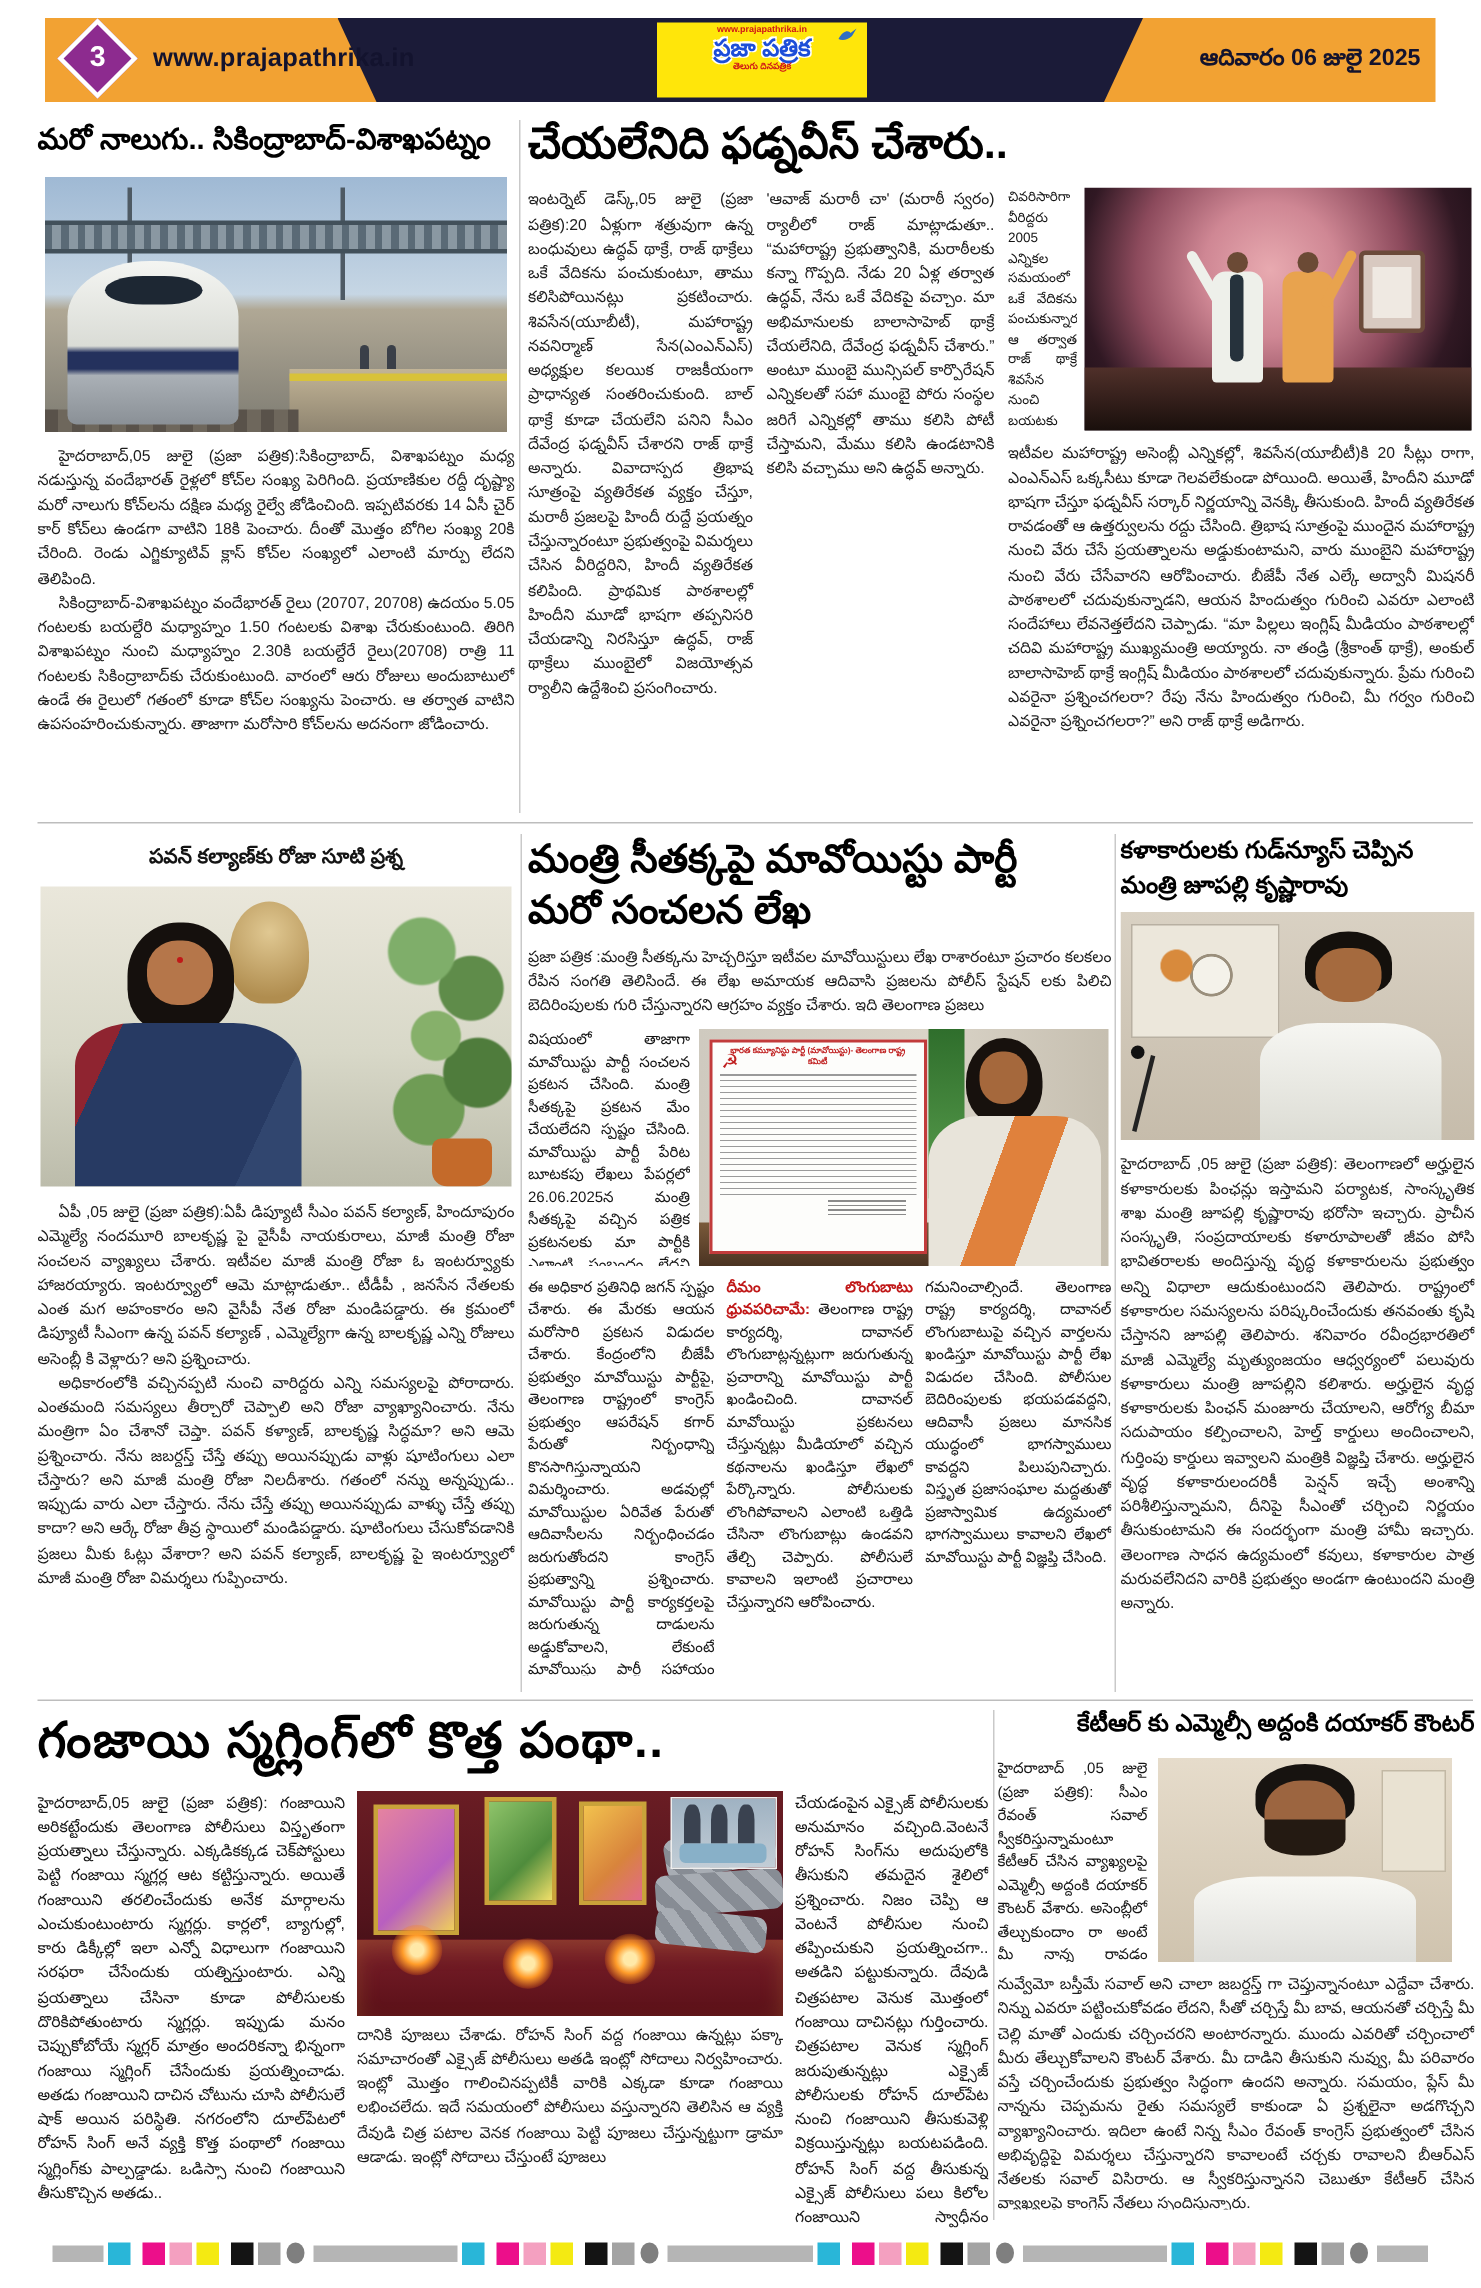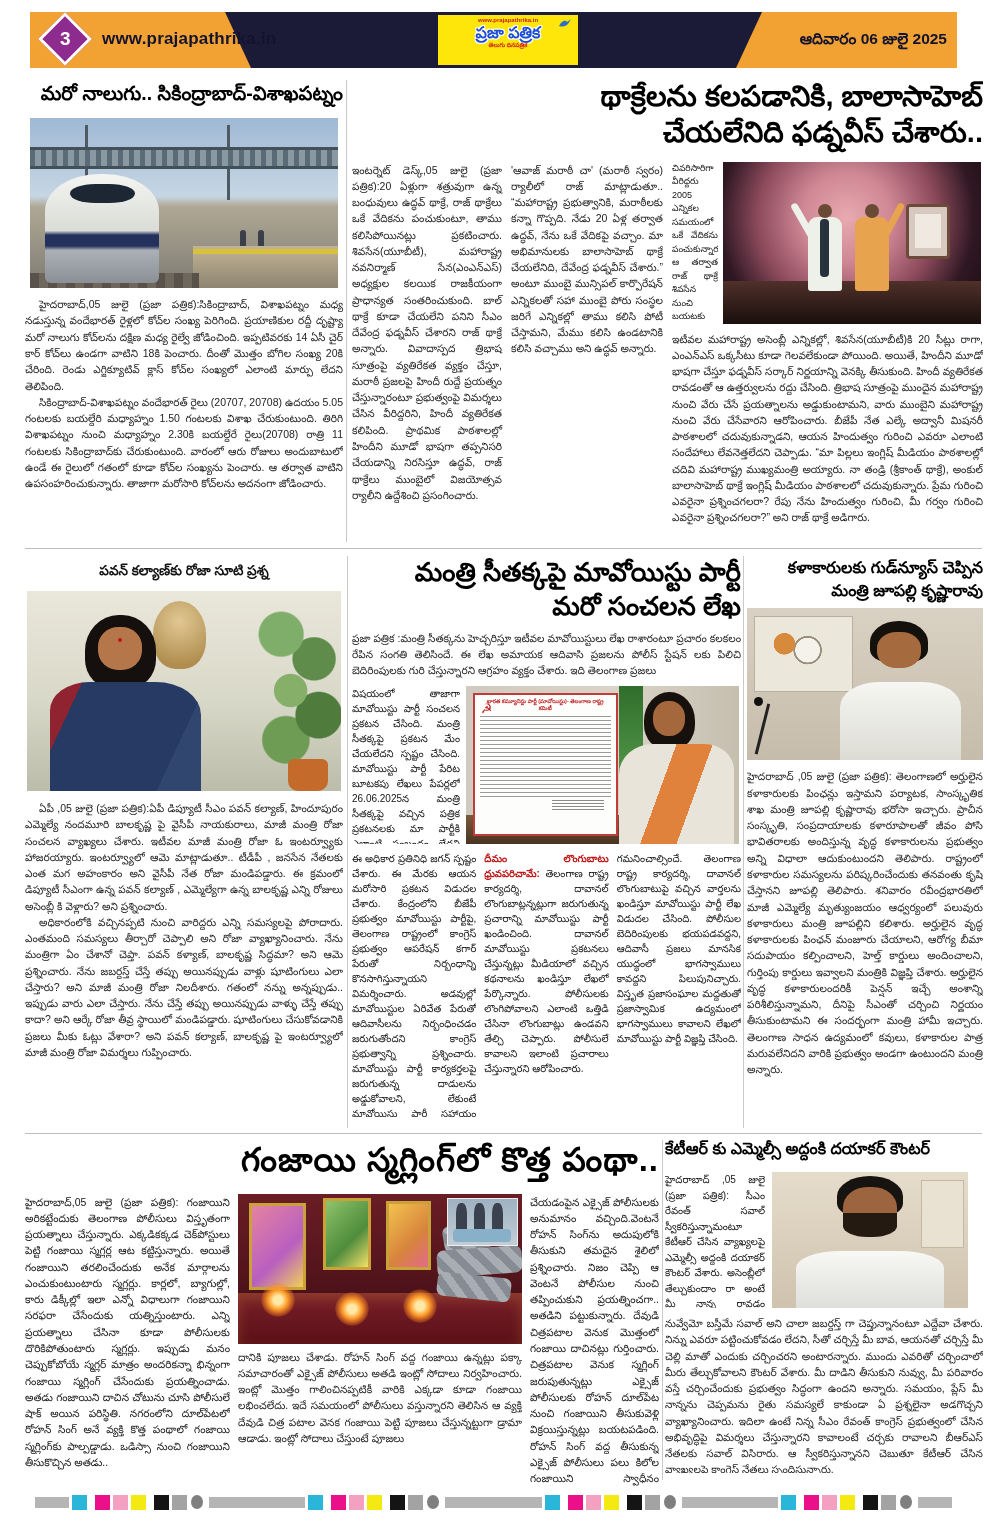--- a/index.html
+++ b/index.html
@@ -17,21 +17,21 @@
 .mast-date{position:absolute;right:10px;top:18px;font-weight:bold;font-size:15.5px;color:#13132e}
 .logo-box{position:absolute;left:408px;top:3px;width:140px;height:50px;background:#ffe60a;text-align:center;
   padding-top:2px;line-height:1.15}
 .logo-url{font-size:6px;color:#d01818;font-weight:bold}
 .logo-title{font-size:16px;font-weight:bold;color:#1d4ed8;
   text-shadow:-1px -1px 0 #fff,1px -1px 0 #fff,-1px 1px 0 #fff,1px 1px 0 #fff}
 .logo-tag{font-size:6px;color:#d01818;font-weight:bold}
 .logo-bird{position:absolute;right:6px;top:3px}
 
 
-.hl{font-weight:bold;text-align:right;color:#000}
+.hl{font-weight:bold;text-align:left;color:#000}
 .body-txt{font-size:10.5px;line-height:1.55;text-align:justify;color:#1c1c1c}
 .body-txt p{text-indent:14px}
 .vdiv{position:absolute;width:1px;background:#c9c9c9}
 .hdiv{position:absolute;height:1px;background:#bdbdbd}
 
 
 .art-vande{position:absolute;left:25px;top:78px;width:318px;height:466px;overflow:hidden}
 .art-vande .hl{font-size:19.5px;line-height:1.6}
 .ph-train{margin:9px auto 0;width:308px;height:170px}
 .art-vande .body-txt{margin-top:8px}
@@ -73,21 +73,21 @@
 .art-ganja .hl{font-size:33px;line-height:1.2;letter-spacing:1px}
 .ganja-body{display:flex;gap:8px;margin-top:14px;height:292px;overflow:hidden}
 .gcol1{width:205px}
 .gmid{width:284px}
 .ph-ganja{width:284px;height:150px}
 .gbelow{margin-top:5px;height:135px;overflow:hidden}
 .gcol3{flex:1}
 .gcol1,.gcol3{font-size:10.5px;line-height:1.55;text-align:justify;overflow:hidden}
 
 .art-ktr{position:absolute;left:665px;top:1140px;width:318px;height:352px;overflow:hidden}
-.art-ktr .hl{font-size:16px;text-align:left}
+.art-ktr .hl{font-size:16px;text-align:right}
 .ktr-top{display:flex;gap:7px;margin-top:10px}
 .kintro{width:100px;font-size:10px;line-height:1.55;text-align:justify;height:136px;overflow:hidden}
 .ph-daya{width:196px;height:136px}
 .kbelow{margin-top:7px;height:158px;overflow:hidden}
 
 
 .ph{position:relative;overflow:hidden;background:#ddd}
 
 .ph-train{background:linear-gradient(180deg,#9fb9d4 0%,#c6d6e4 46%,#b0a895 52%,#7d7b72 100%)}
 .tp-bridge{position:absolute;left:0;right:0;top:17%;height:13%;border-top:3px solid #42505a;border-bottom:3px solid #42505a;
@@ -230,21 +230,20 @@
     <div class="body-txt">
       <p>హైదరాబాద్,05 జులై (ప్రజా పత్రిక):సికింద్రాబాద్, విశాఖపట్నం మధ్య నడుస్తున్న వందేభారత్ రైళ్లలో కోచ్‌ల సంఖ్య పెరిగింది. ప్రయాణికుల రద్దీ దృష్ట్యా మరో నాలుగు కోచ్‌లను దక్షిణ మధ్య రైల్వే జోడించింది. ఇప్పటివరకు 14 ఏసీ చైర్ కార్ కోచ్‌లు ఉండగా వాటిని 18కి పెంచారు. దీంతో మొత్తం బోగిల సంఖ్య 20కి చేరింది. రెండు ఎగ్జిక్యూటివ్ క్లాస్ కోచ్‌ల సంఖ్యలో ఎలాంటి మార్పు లేదని తెలిపింది.</p>
       <p>సికింద్రాబాద్-విశాఖపట్నం వందేభారత్ రైలు (20707, 20708) ఉదయం 5.05 గంటలకు బయల్దేరి మధ్యాహ్నం 1.50 గంటలకు విశాఖ చేరుకుంటుంది. తిరిగి విశాఖపట్నం నుంచి మధ్యాహ్నం 2.30కి బయల్దేరే రైలు(20708) రాత్రి 11 గంటలకు సికింద్రాబాద్‌కు చేరుకుంటుంది. వారంలో ఆరు రోజులు అందుబాటులో ఉండే ఈ రైలులో గతంలో కూడా కోచ్‌ల సంఖ్యను పెంచారు. ఆ తర్వాత వాటిని ఉపసంహరించుకున్నారు. తాజాగా మరోసారి కోచ్‌లను అదనంగా జోడించారు.</p>
     </div>
   </article>
 
   <div class="vdiv" style="left:346px;top:80px;height:462px"></div>
 
   <article class="art-thack">
     <div class="hl">
-      <div>థాక్రేలను కలపడానికి, బాలాసాహెబ్</div>
       <div>చేయలేనిది ఫడ్నవీస్ చేశారు..</div>
     </div>
     <div class="thack-body">
       <div class="tcol1 body-txt">ఇంటర్నెట్ డెస్క్,05 జులై (ప్రజా పత్రిక):20 ఏళ్లుగా శత్రువుగా ఉన్న బంధువులు ఉద్ధవ్ థాక్రే, రాజ్ థాక్రేలు ఒకే వేదికను పంచుకుంటూ, తాము కలిసిపోయినట్లు ప్రకటించారు. శివసేన(యూబీటీ), మహారాష్ట్ర నవనిర్మాణ్ సేన(ఎంఎన్ఎస్) అధ్యక్షుల కలయిక రాజకీయంగా ప్రాధాన్యత సంతరించుకుంది. బాల్ థాక్రే కూడా చేయలేని పనిని సీఎం దేవేంద్ర ఫడ్నవీస్ చేశారని రాజ్ థాక్రే అన్నారు. వివాదాస్పద త్రిభాష సూత్రంపై వ్యతిరేకత వ్యక్తం చేస్తూ, మరాఠీ ప్రజలపై హిందీ రుద్దే ప్రయత్నం చేస్తున్నారంటూ ప్రభుత్వంపై విమర్శలు చేసిన వీరిద్దరిని, హిందీ వ్యతిరేకత కలిపింది. ప్రాథమిక పాఠశాలల్లో హిందీని మూడో భాషగా తప్పనిసరి చేయడాన్ని నిరసిస్తూ ఉద్ధవ్, రాజ్ థాక్రేలు ముంబైలో విజయోత్సవ ర్యాలీని ఉద్దేశించి ప్రసంగించారు.</div>
       <div class="tcol2 body-txt">'ఆవాజ్ మరాఠీ చా' (మరాఠీ స్వరం) ర్యాలీలో రాజ్ మాట్లాడుతూ.. “మహారాష్ట్ర ప్రభుత్వానికి, మరాఠీలకు కన్నా గొప్పది. నేడు 20 ఏళ్ల తర్వాత ఉద్ధవ్, నేను ఒకే వేదికపై వచ్చాం. మా అభిమానులకు బాలాసాహెబ్ థాక్రే చేయలేనిది, దేవేంద్ర ఫడ్నవీస్ చేశారు.” అంటూ ముంబై మున్సిపల్ కార్పొరేషన్ ఎన్నికలతో సహా ముంబై పోరు సంస్థల జరిగే ఎన్నికల్లో తాము కలిసి పోటీ చేస్తామని, మేము కలిసి ఉండటానికి కలిసి వచ్చాము అని ఉద్ధవ్ అన్నారు.</div>
       <div class="tright">
         <div class="trow">
           <div class="tnarrow">చివరిసారిగా వీరిద్దరు 2005 ఎన్నికల సమయంలో ఒకే వేదికను పంచుకున్నారు. ఆ తర్వాత రాజ్ థాక్రే శివసేన నుంచి బయటకు వచ్చి, 2006లో ఎంఎన్ఎస్ పార్టీని ప్రారంభించారు.</div>
           <div class="ph ph-stage">
             <div class="st-chairback">

